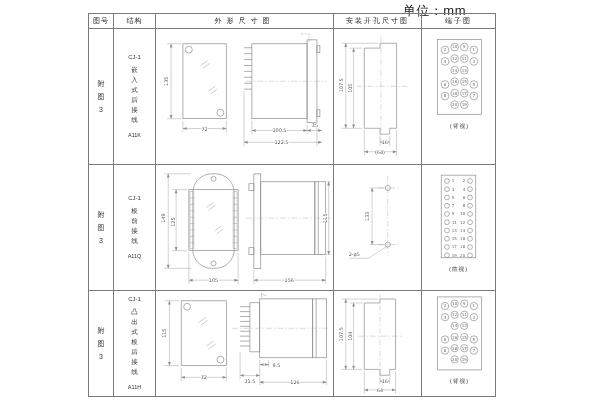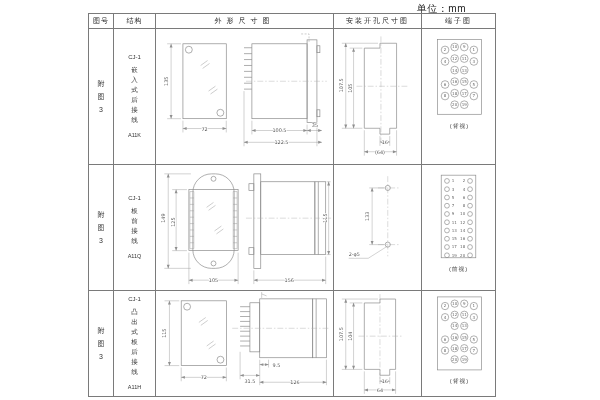--- a/index.html
+++ b/index.html
@@ -1,18 +1,18 @@
 <!DOCTYPE html>
 <html><head>
 <meta charset="utf-8">
 <style>
   html,body{margin:0;padding:0;background:#fff;}
   .page{position:relative;width:600px;height:400px;background:#ffffff;overflow:hidden;
         font-family:"Liberation Sans","DejaVu Sans",sans-serif;color:#333;}
-  .unit{position:absolute;top:2px;right:134px;font-size:10px;color:#222;letter-spacing:.5px;}
+  .unit{position:absolute;top:2px;right:134px;font-size:13px;color:#222;letter-spacing:.5px;}
   .tbl{position:absolute;left:88px;top:13px;width:408px;height:384px;
        display:grid;grid-template-columns:25px 42px 178px 88px 1fr;
        grid-template-rows:15px 136px 126px 1fr;border:1px solid #7a7a7a;box-sizing:border-box;}
   .cell{display:flex;align-items:center;justify-content:center;overflow:hidden;box-sizing:border-box;}
   .br{border-right:1px solid #7a7a7a;}
   .bb{border-bottom:1px solid #7a7a7a;}
   .hdr{font-size:7px;color:#222;white-space:nowrap;}
   .ls1{letter-spacing:1px;} .ls2{letter-spacing:2px;} .ls5{letter-spacing:5px;}
   .vert{display:flex;flex-direction:column;align-items:center;}
   .figno{font-size:7px;line-height:1.9;}

